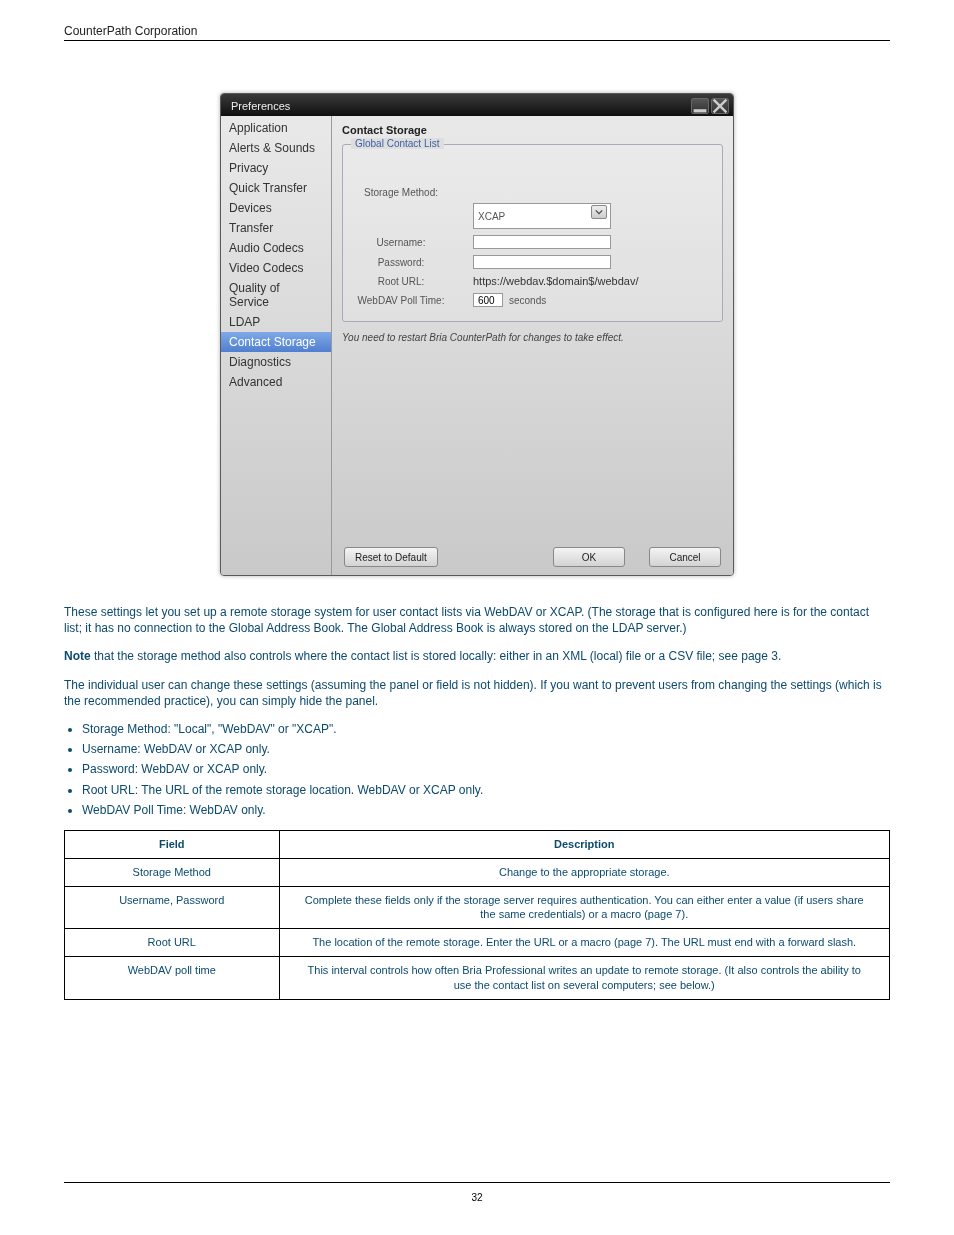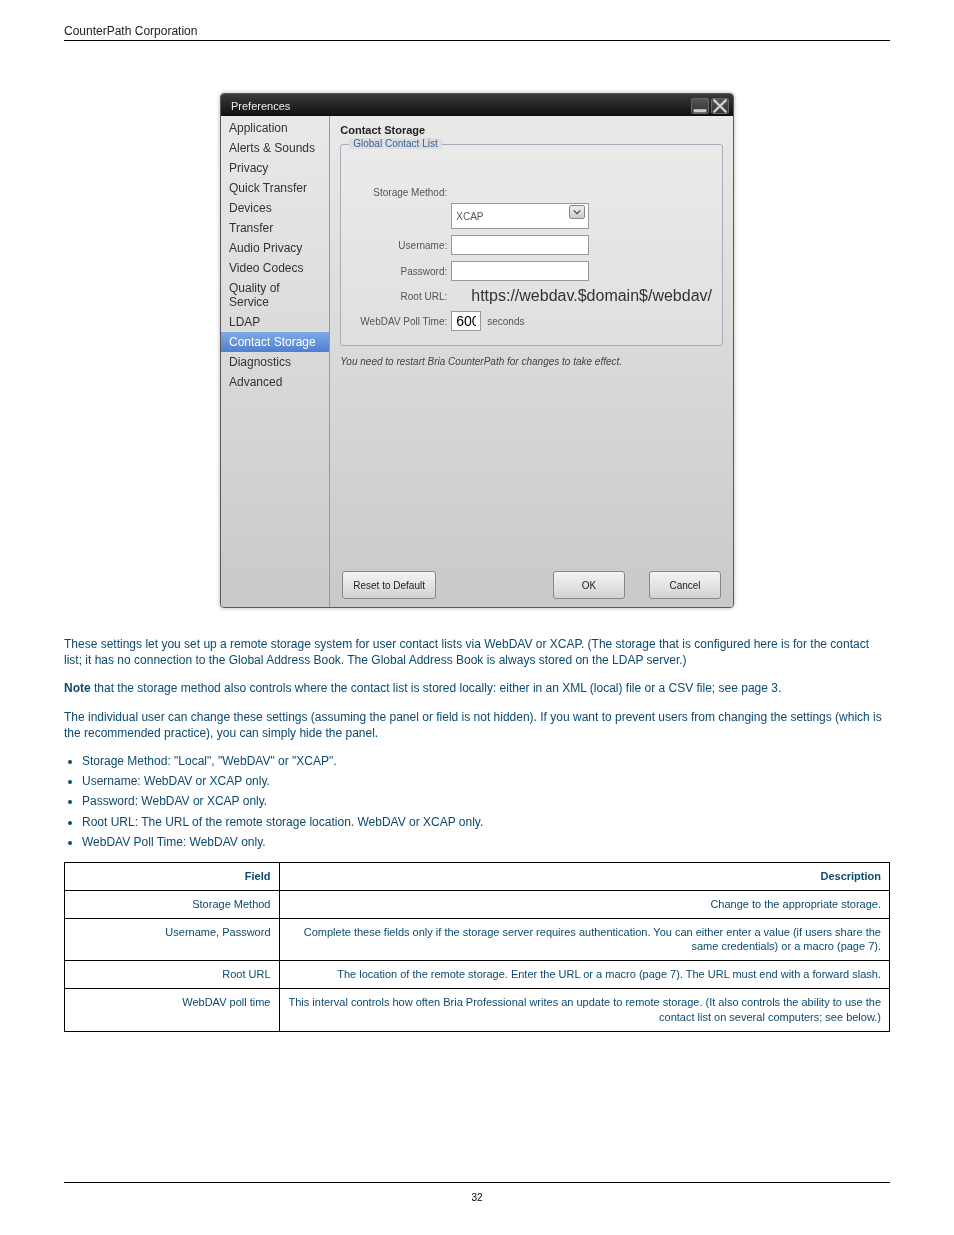--- a/index.html
+++ b/index.html
@@ -128,28 +128,28 @@
   }
   .formrow {
     display: flex;
     align-items: center;
     margin-bottom: 6px;
     font-size: 10px;
     color: #555;
   }
   .formlabel {
     width: 96px;
-    text-align: right;
-    margin-right: 4px;
+    text-align: center;
+    margin-right: 24px;
   }
   .forminput {
-    height: 20px;
+    height: 14px;
     border: 1px solid #999;
     background: #fff;
-    font-size: 14px;
+    font-size: 10px;
     padding: 0 4px;
     box-sizing: border-box;
   }
   .forminput.w140 { width: 138px; }
   .forminput.w36  { width: 30px; text-align: left; }
   .select-wrap {
     position: relative;
     width: 138px;
     height: 16px;
     border: 1px solid #999;
@@ -181,21 +181,21 @@
     color: #444;
     margin-top: 4px;
   }
   .buttonbar {
     display: flex;
     justify-content: space-between;
     margin-top: 200px;
     padding: 4px 2px 2px 2px;
   }
   .btn {
-    height: 28px;
+    height: 20px;
     min-width: 72px;
     padding: 0 10px;
     font-size: 10px;
     background: linear-gradient(#f4f4f4,#d3d3d3);
     border: 1px solid #888;
     border-radius: 3px;
     display: inline-flex;
     align-items: center;
     justify-content: center;
     color: #222;
@@ -219,23 +219,23 @@
   
   .ftable {
     width: 100%;
     border-collapse: collapse;
     font-size: 11px;
     margin-top: 8px;
     table-layout: fixed;
   }
   .ftable th, .ftable td {
     border: 1px solid #000;
-    padding: 6px 8px;
+    padding: 6px 24px;
     vertical-align: top;
-    text-align: right;
+    text-align: center;
   }
   .ftable th {
     background: #fff;
     font-weight: bold;
   }
   .ftable col.c1 { width: 26%; }
   .ftable col.c2 { width: 74%; }
 
   .footer {
     position: absolute;
@@ -274,21 +274,21 @@
       </div>
     </div>
     <div class="dialog-body">
       <div class="sidebar">
         <div class="sidebar-item">Application</div>
         <div class="sidebar-item">Alerts &amp; Sounds</div>
         <div class="sidebar-item">Privacy</div>
         <div class="sidebar-item">Quick Transfer</div>
         <div class="sidebar-item">Devices</div>
         <div class="sidebar-item">Transfer</div>
-        <div class="sidebar-item">Audio Privacy</div>
+        <div class="sidebar-item">Audio Codecs</div>
         <div class="sidebar-item">Video Codecs</div>
         <div class="sidebar-item">Quality of Service</div>
         <div class="sidebar-item">LDAP</div>
         <div class="sidebar-item selected">Contact Storage</div>
         <div class="sidebar-item">Diagnostics</div>
         <div class="sidebar-item">Advanced</div>
       </div>
 
       <div class="content">
         <div class="content-title">Contact Storage</div>
@@ -313,21 +313,21 @@
             <input class="forminput w140" value="" style="">
           </div>
 
           <div class="formrow">
             <div class="formlabel">Password:</div>
             <input class="forminput w140" type="password" value="" style="">
           </div>
 
           <div class="formrow">
             <div class="formlabel">Root URL:</div>
-            <span style="font-size:16px;color:#333;margin-left:20px;">https://webdav.$domain$/webdav/</span>
+            <span style="font-size:11px;color:#333;">https://webdav.$domain$/webdav/</span>
           </div>
 
           <div class="formrow">
             <div class="formlabel">WebDAV Poll Time:</div>
             <input class="forminput w36" value="600" style="">
             <span class="seconds-unit">seconds</span>
           </div>
         </div>
 
         <div class="restart-note">You need to restart Bria CounterPath for changes to take effect.</div>

